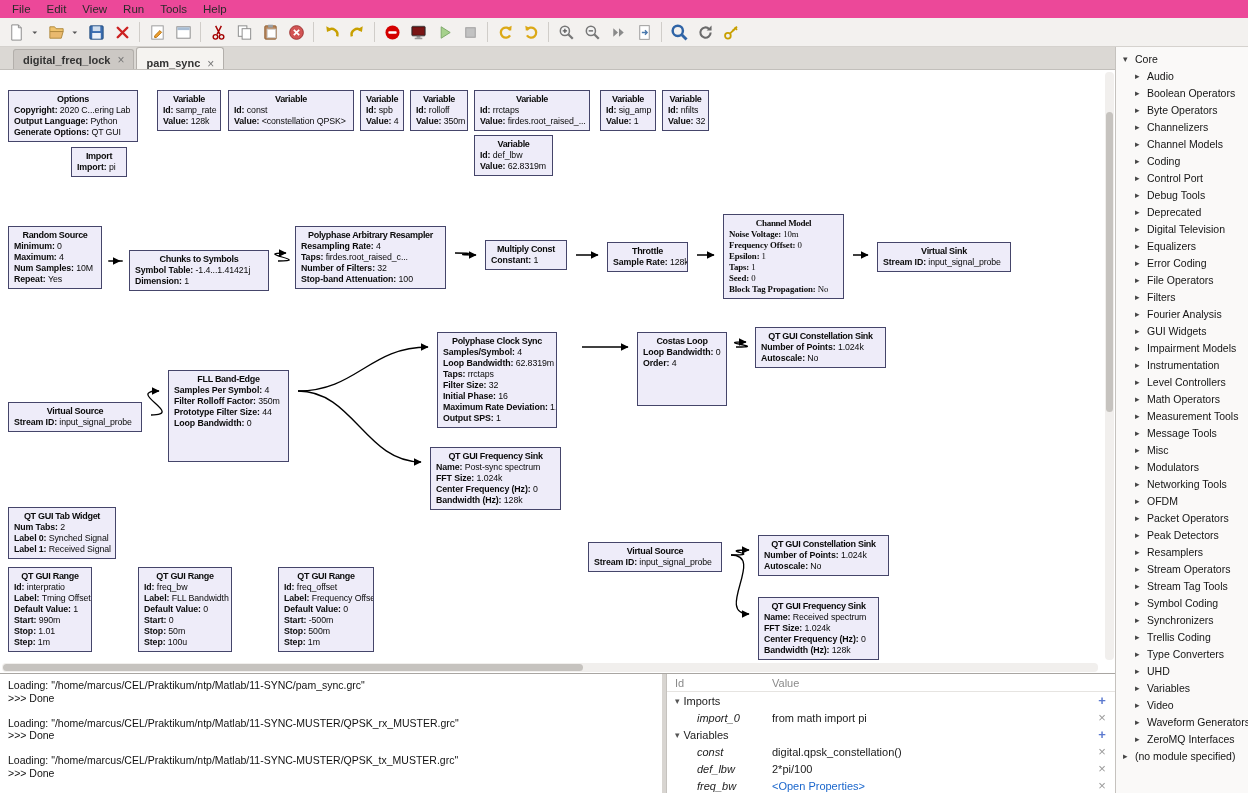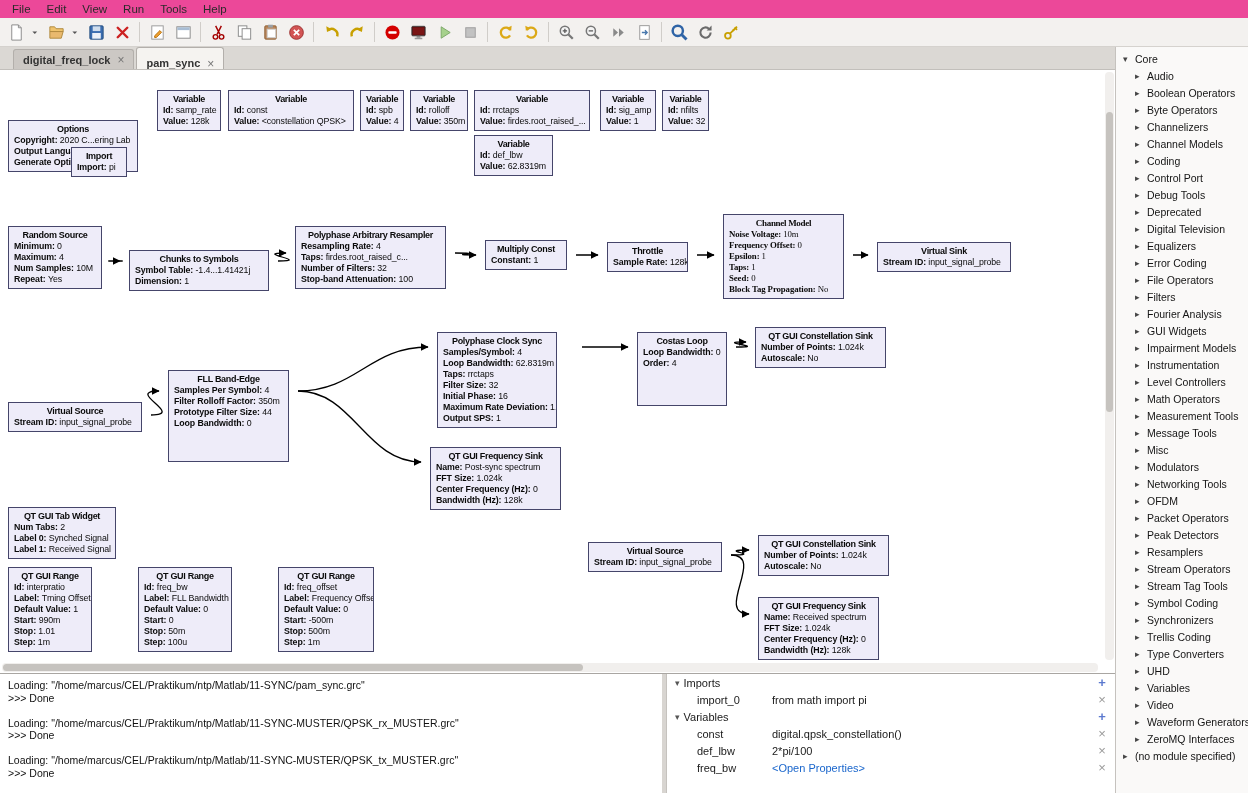--- a/index.html
+++ b/index.html
@@ -40,21 +40,21 @@
   .console .line{white-space:nowrap;}
   .bsplit{width:4px;background:#d8d5d1;}
   .inspector{flex:1;background:#fff;border-left:1px solid #c5c2be;display:flex;flex-direction:column;font-size:11px;overflow:hidden;}
   .ins-head{display:grid;grid-template-columns:97px 1fr 26px;color:#8a8a8a;padding:3px 0 2px 8px;border-bottom:1px solid #e6e4e1;}
   .ins-body{flex:1;overflow:hidden;}
   .ins-row{display:grid;grid-template-columns:97px 1fr 26px;align-items:center;height:17px;padding-left:8px;}
   .ins-gname{display:flex;align-items:center;gap:4px;}
   .tri{color:#555;font-size:9px;}
   .plus{color:#5b79cf;font-weight:bold;font-size:13px;text-align:center;line-height:13px;}
   .xico{color:#9a9a9a;font-size:13px;text-align:center;line-height:13px;}
-  .ins-id{padding-left:22px;white-space:nowrap;overflow:hidden;}
+  .ins-id{padding-left:22px;white-space:nowrap;overflow:hidden;font-style:italic;}
   .ins-val{white-space:nowrap;overflow:hidden;}
   .ins-val.link{color:#1a66cc;}
   
   .library{width:132px;background:#faf9f8;border-left:1px solid #c5c2be;font-size:10.5px;color:#141414;padding-top:3px;overflow:hidden;flex:0 0 auto;}
   .lib-row{height:17px;display:flex;align-items:center;gap:4px;padding-left:7px;white-space:nowrap;}
   .lib-row.child{padding-left:19px;}
   .lib-tri{font-size:9px;color:#444;width:8px;flex:0 0 auto;}
 </style>
 </head>
 <body>
@@ -326,21 +326,21 @@
             <path d="M736 277 C 771 277 711 272 746 272" fill="none" stroke="#000" stroke-width="1.3" marker-end="url(#arr)"></path>
             <path d="M731 485 C 766 485 714 480 749 480" fill="none" stroke="#000" stroke-width="1.3" marker-end="url(#arr)"></path>
             <path d="M731 485 C 766 485 714 544 749 544" fill="none" stroke="#000" stroke-width="1.3" marker-end="url(#arr)"></path>
           </svg>
         <div class="vsb">
             <div class="vthumb"></div>
           </div>
         <div class="hsb">
             <div class="hthumb"></div>
           </div>
-      <div class="blk" style="left: 8px; top: 20px; width: 130px; margin-top: 30px;">
+      <div class="blk" style="left: 8px; top: 20px; width: 130px;">
             <div class="blk-title">Options</div>
             <div class="blk-param"><b>Copyright: </b>2020 C...ering Lab</div>
             <div class="blk-param"><b>Output Language: </b>Python</div>
             <div class="blk-param"><b>Generate Options: </b>QT GUI</div>
           </div>
           <div class="blk" style="left: 157px; top: 20px; width: 64px;">
             <div class="blk-title">Variable</div>
             <div class="blk-param"><b>Id: </b>samp_rate</div>
             <div class="blk-param"><b>Value: </b>128k</div>
           </div>
@@ -517,20 +517,25 @@
             <div class="line">&gt;&gt;&gt; Done</div>
             <div class="line">&nbsp;</div>
             <div class="line">Loading: "/home/marcus/CEL/Praktikum/ntp/Matlab/11-SYNC-MUSTER/QPSK_rx_MUSTER.grc"</div>
             <div class="line">&gt;&gt;&gt; Done</div>
             <div class="line">&nbsp;</div>
             <div class="line">Loading: "/home/marcus/CEL/Praktikum/ntp/Matlab/11-SYNC-MUSTER/QPSK_tx_MUSTER.grc"</div>
             <div class="line">&gt;&gt;&gt; Done</div>
           </div>
         <div class="bsplit"></div>
         <div class="inspector">
+          <div class="ins-head">
+            <span>Id</span>
+            <span>Value</span>
+            <span></span>
+          </div>
           <div class="ins-body">
               <div class="ins-row">
                 <span class="ins-gname">
                   <span class="tri">▾</span>
                   <span>Imports</span>
                 </span>
                 <span></span>
                 <span class="plus">+</span>
               </div>
               <div class="ins-row">

